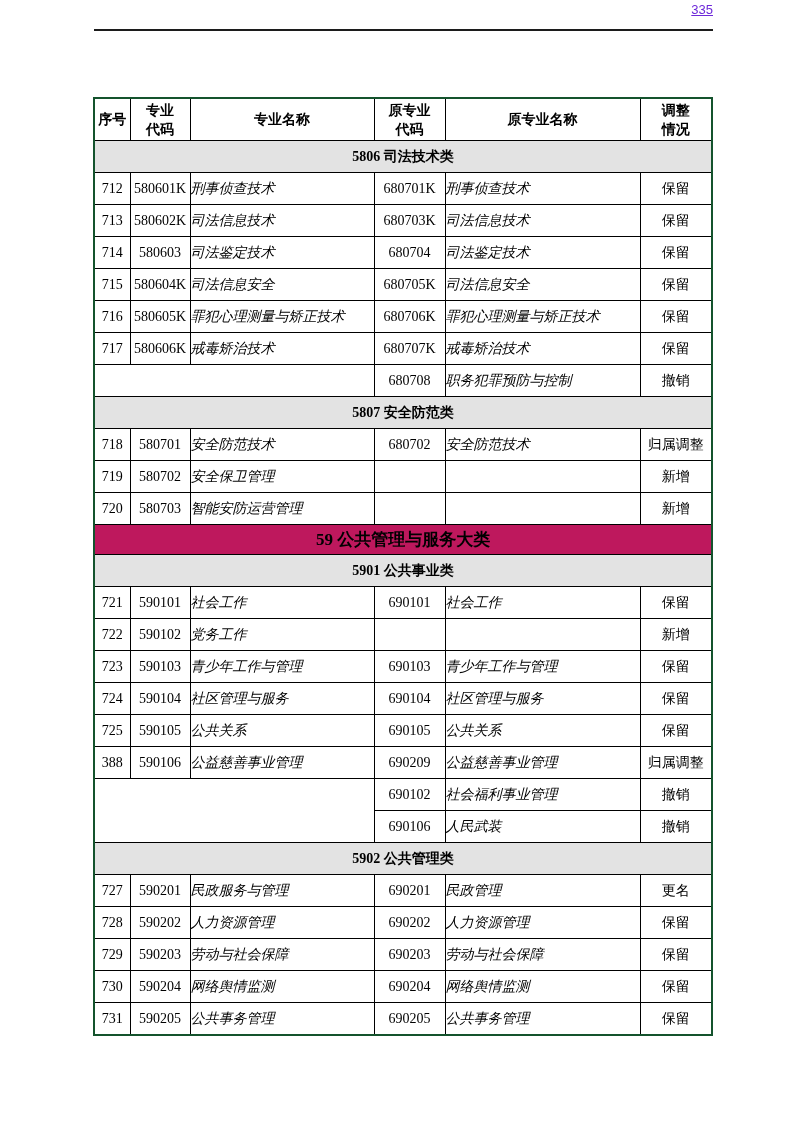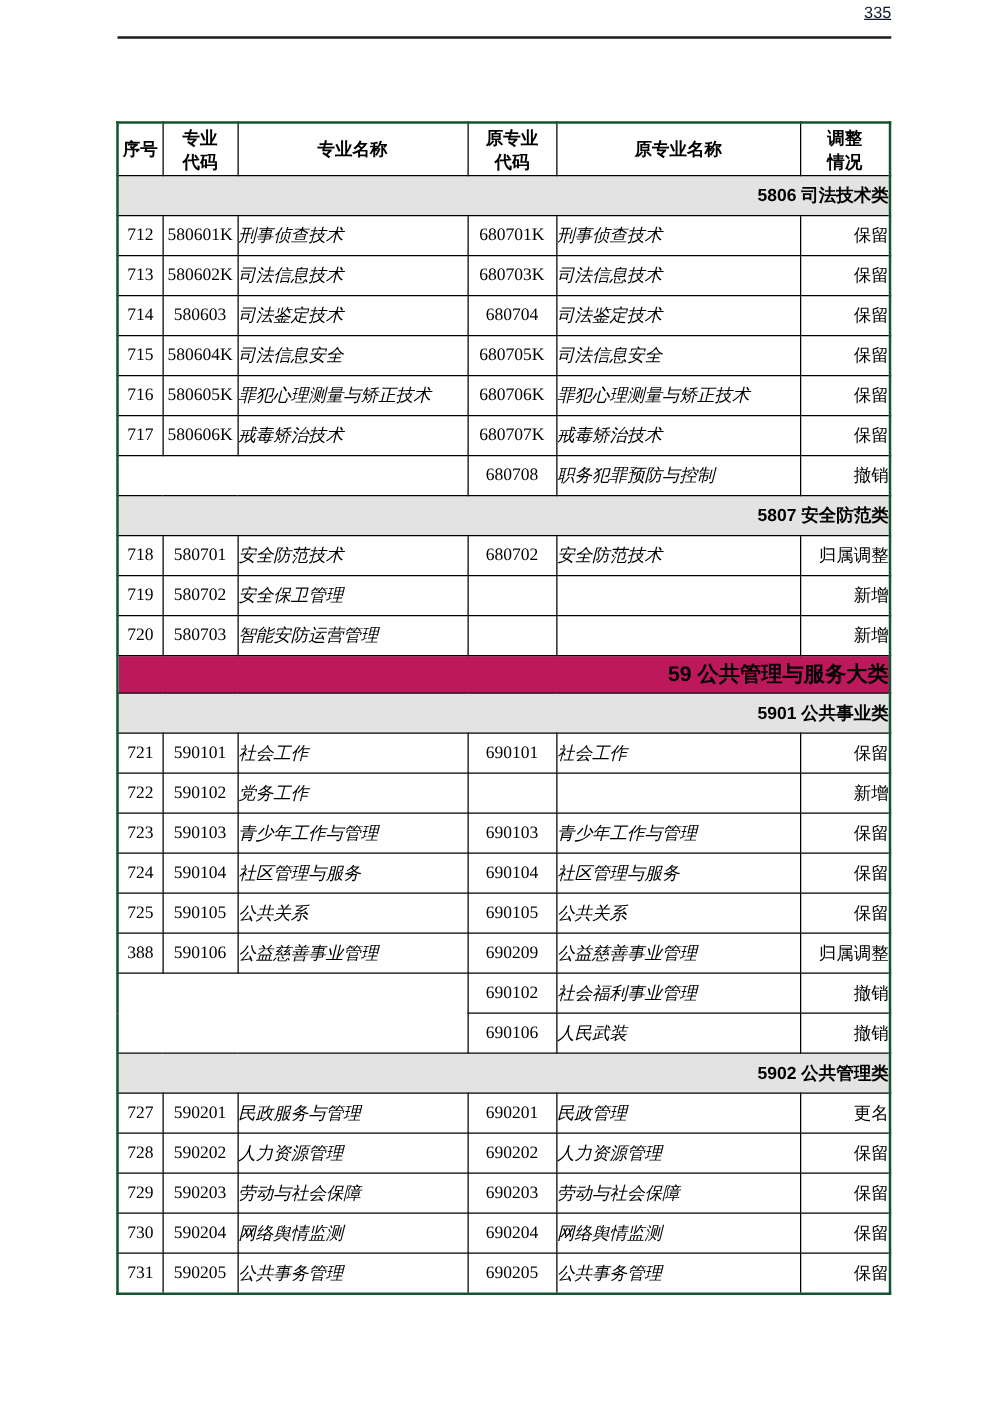--- a/index.html
+++ b/index.html
@@ -11,21 +11,21 @@
     font-family: "Liberation Serif", "DejaVu Serif", serif;
     color: #000;
     overflow: hidden;
   }
   .page-number {
     position: absolute;
     top: 2px;
     right: 80px;
     font-size: 13px;
     font-family: "Liberation Sans", "DejaVu Sans", sans-serif;
-    color: #0f172a;
+    color: #6d28d9;
     text-decoration: underline;
   }
   .top-rule {
     position: absolute;
     top: 29px;
     left: 94px;
     width: 619px;
     height: 2px;
     background: #1c1c1c;
   }
@@ -49,29 +49,29 @@
     font-family: "Liberation Sans", "DejaVu Sans", sans-serif;
     font-weight: bold;
     font-size: 14px;
     text-align: center;
     white-space: pre-line;
     line-height: 1.3;
   }
   table.majors td { height: 31px; font-size: 14px; }
   td.c { text-align: center; font-size: 13.5px; font-family: "Liberation Serif", "DejaVu Serif", serif; }
   td.name { text-align: left; padding: 0 3px; font-size: 14px; font-style: italic; }
-  td.status { text-align: right; font-size: 14px; }
+  td.status { text-align: center; font-size: 14px; }
   td.section {
     background: #e3e3e3;
     font-weight: bold;
     font-size: 16px;
     height: 27px;
     padding-left: 2px;
-    text-align: right;
-    font-family: Liberation Sans, sans-serif;
+    text-align: center;
+    font-family: Liberation Serif, serif;
   }
   td.section.major {
     background: #be185d;
     font-size: 17px;
     height: 29px;
   }
   td.merged { background: #fff; }
 </style>
 </head>
 <body>

